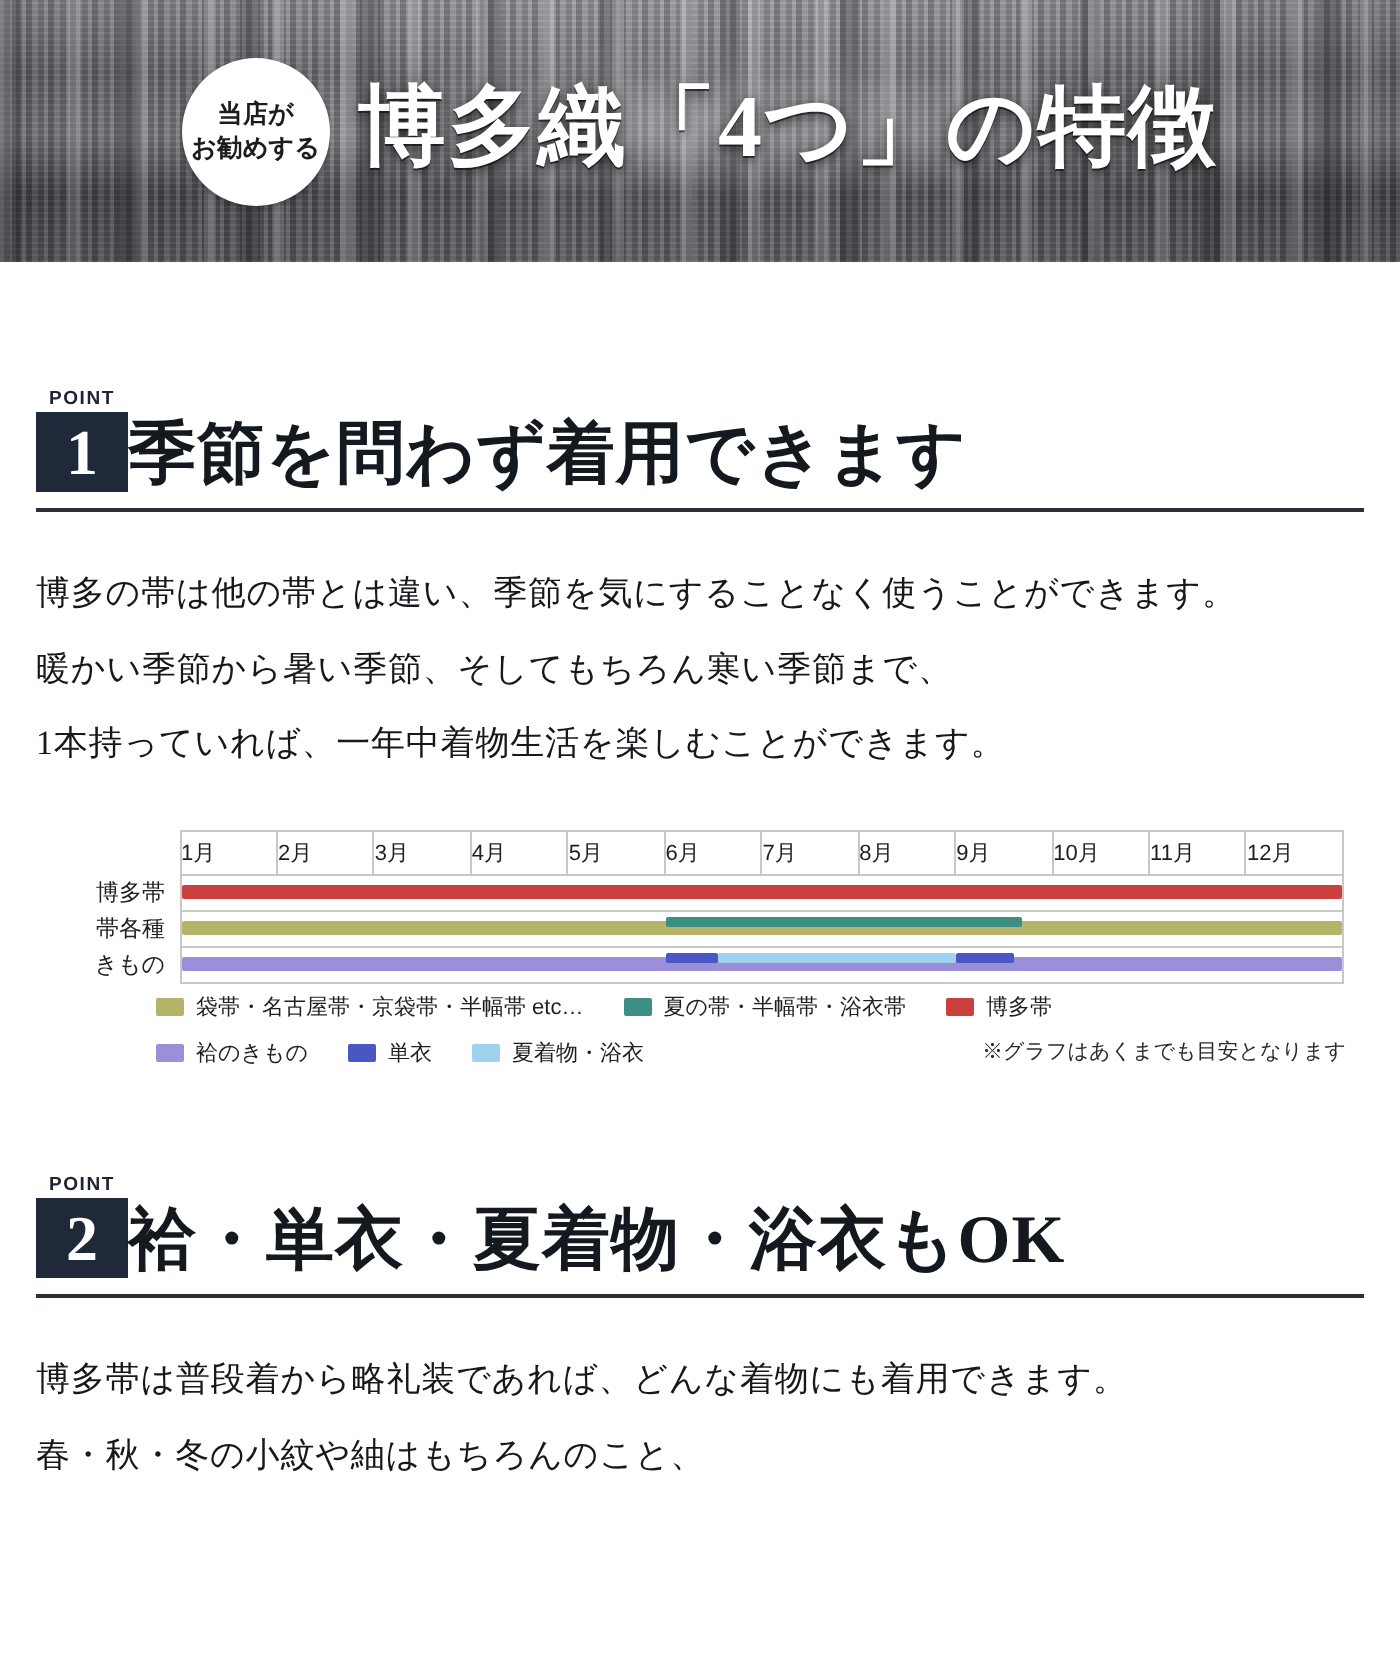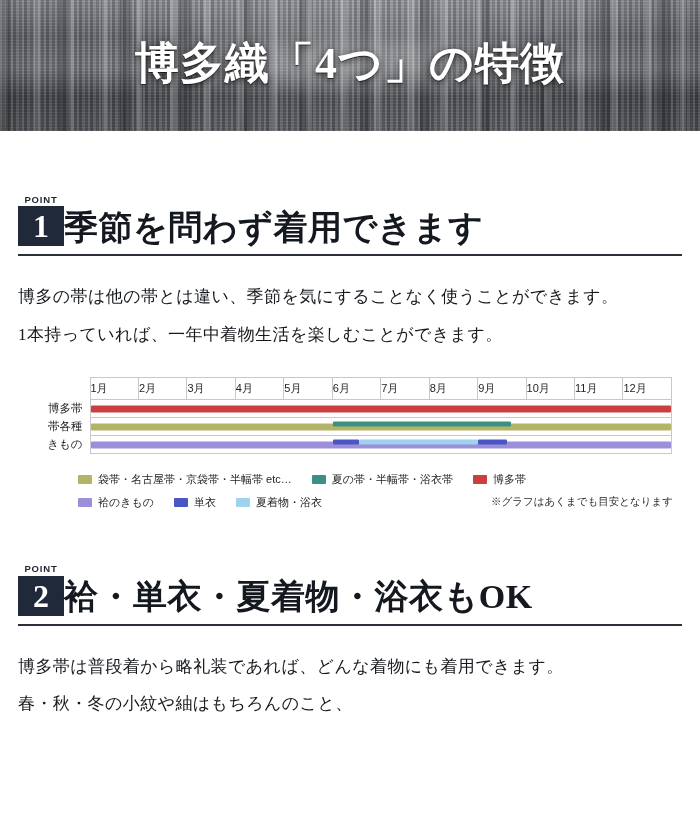--- a/index.html
+++ b/index.html
@@ -221,21 +221,21 @@
   .bar {
     position: absolute;
     top: 50%;
     transform: translateY(-50%);
     height: 7px;
     border-radius: 1px;
   }
 
   
   .legend {
-    margin-top: 18px;
+    margin-top: 4px;
     padding: 0 10px;
     position: relative;
   }
   .legend-row {
     display: flex;
     align-items: center;
     margin-bottom: 8px;
   }
   .legend-row:last-child { margin-bottom: 0; }
   .legend-item {
@@ -265,37 +265,42 @@
     white-space: nowrap;
   }
 </style>
 </head>
 <body>
 
 <div class="hero">
   <div class="hero-weave"></div>
   <div class="hero-vignette"></div>
   <div class="hero-inner">
+    <div class="hero-badge">
+      <span>当店が</span>
+      <span>お勧めする</span>
+    </div>
     <div class="hero-title">博多織「4つ」の特徴</div>
   </div>
 </div>
 
 <div class="content">
 
   <div class="point-head">
     <div class="point-chip">
       <span class="point-chip-label">POINT</span>
       <span class="point-chip-num">1</span>
     </div>
     <div class="point-title">季節を問わず着用できます</div>
   </div>
   <div class="point-rule"></div>
 
   <div class="para">
     <p>博多の帯は他の帯とは違い、季節を気にすることなく使うことができます。</p>
+    <p>暖かい季節から暑い季節、そしてもちろん寒い季節まで、</p>
     <p>1本持っていれば、一年中着物生活を楽しむことができます。</p>
   </div>
 
   <div class="chart-wrap">
     <table class="season-chart">
       <thead>
         <tr>
           <th class="sc-corner"></th>
           <th class="sc-month">1月</th>
           <th class="sc-month">2月</th>

